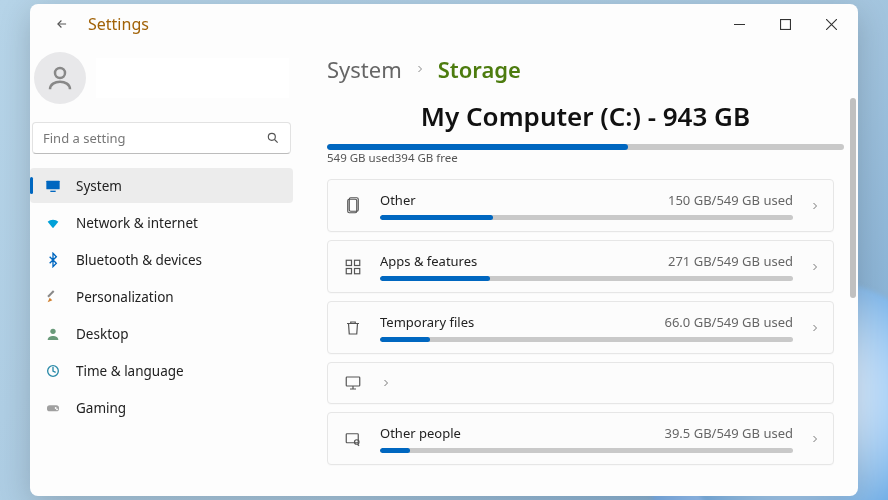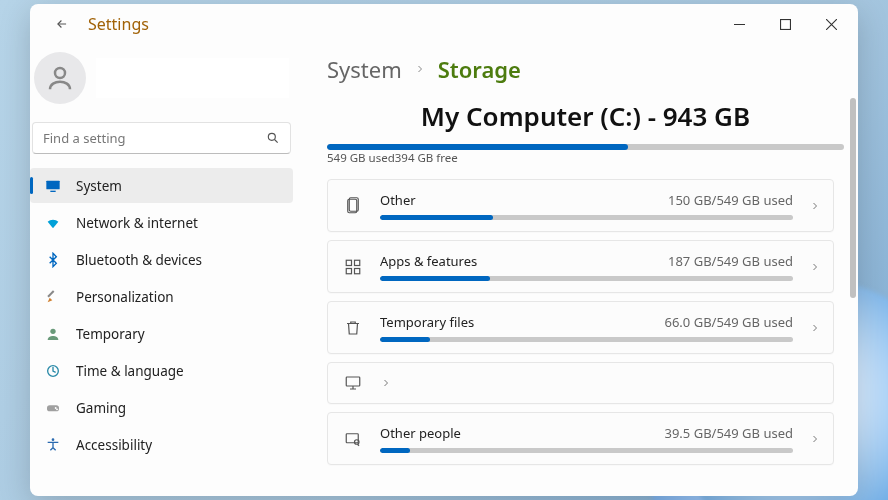--- a/index.html
+++ b/index.html
@@ -196,49 +196,40 @@
             </span>
             <span>Personalization</span>
           </div>
           <div class="nav-item">
             <span class="nav-icon">
               <svg width="16" height="16" viewBox="0 0 24 24">
                 <circle cx="12" cy="8" r="4" fill="#6a9a7a"></circle>
                 <path d="M4 21c0-4 4-6 8-6s8 2 8 6" fill="#6a9a7a"></path>
               </svg>
             </span>
-            <span>Temporary</span>
+            <span>Desktop</span>
           </div>
           <div class="nav-item">
             <span class="nav-icon">
               <svg width="16" height="16" viewBox="0 0 24 24">
                 <circle cx="12" cy="12" r="8" fill="none" stroke="#2a8aa8" stroke-width="2"></circle>
                 <path d="M12 6v6l4 2" stroke="#2a8aa8" stroke-width="2" fill="none"></path>
               </svg>
             </span>
             <span>Time &amp; language</span>
           </div>
           <div class="nav-item">
             <span class="nav-icon">
               <svg width="16" height="16" viewBox="0 0 24 24">
                 <rect x="3" y="8" width="18" height="9" rx="4" fill="#a0a0a0"></rect>
                 <circle cx="16" cy="12" r="1.4" fill="#fff"></circle>
                 <circle cx="18" cy="14" r="1.4" fill="#fff"></circle>
               </svg>
             </span>
             <span>Gaming</span>
-          </div>
-          <div class="nav-item">
-            <span class="nav-icon">
-              <svg width="16" height="16" viewBox="0 0 24 24">
-                <circle cx="12" cy="4" r="2" fill="#2a6ab0"></circle>
-                <path d="M4 8h16M12 8v8m-4 4l4-4 4 4" stroke="#2a6ab0" stroke-width="2" fill="none"></path>
-              </svg>
-            </span>
-            <span>Accessibility</span>
           </div>
         </div>
     </div>
 
     <div class="main">
       <div class="breadcrumb">
         <span>System</span>
         <span class="chevron-small">
           <svg width="12" height="12" viewBox="0 0 24 24" fill="none" stroke="currentColor" stroke-width="2">
               <path d="M9 6l6 6-6 6"></path>
@@ -285,21 +276,21 @@
               <svg width="18" height="18" viewBox="0 0 24 24" fill="none" stroke="currentColor" stroke-width="1.6">
                 <rect x="3" y="3" width="7" height="7"></rect>
                 <rect x="14" y="3" width="7" height="7"></rect>
                 <rect x="3" y="14" width="7" height="7"></rect>
                 <rect x="14" y="14" width="7" height="7"></rect>
               </svg>
             </span>
             <div class="card-body">
               <div class="card-head">
                 <span class="card-name">Apps &amp; features</span>
-                <span class="card-used">187 GB/549 GB used</span>
+                <span class="card-used">271 GB/549 GB used</span>
               </div>
               <div class="card-bar">
                 <div class="card-bar-fill" style="width:26.59380692167577%"></div>
               </div>
             </div>
             <span class="card-chevron">
               <svg width="12" height="12" viewBox="0 0 24 24" fill="none" stroke="currentColor" stroke-width="2">
                 <path d="M9 6l6 6-6 6"></path>
               </svg>
             </span>

